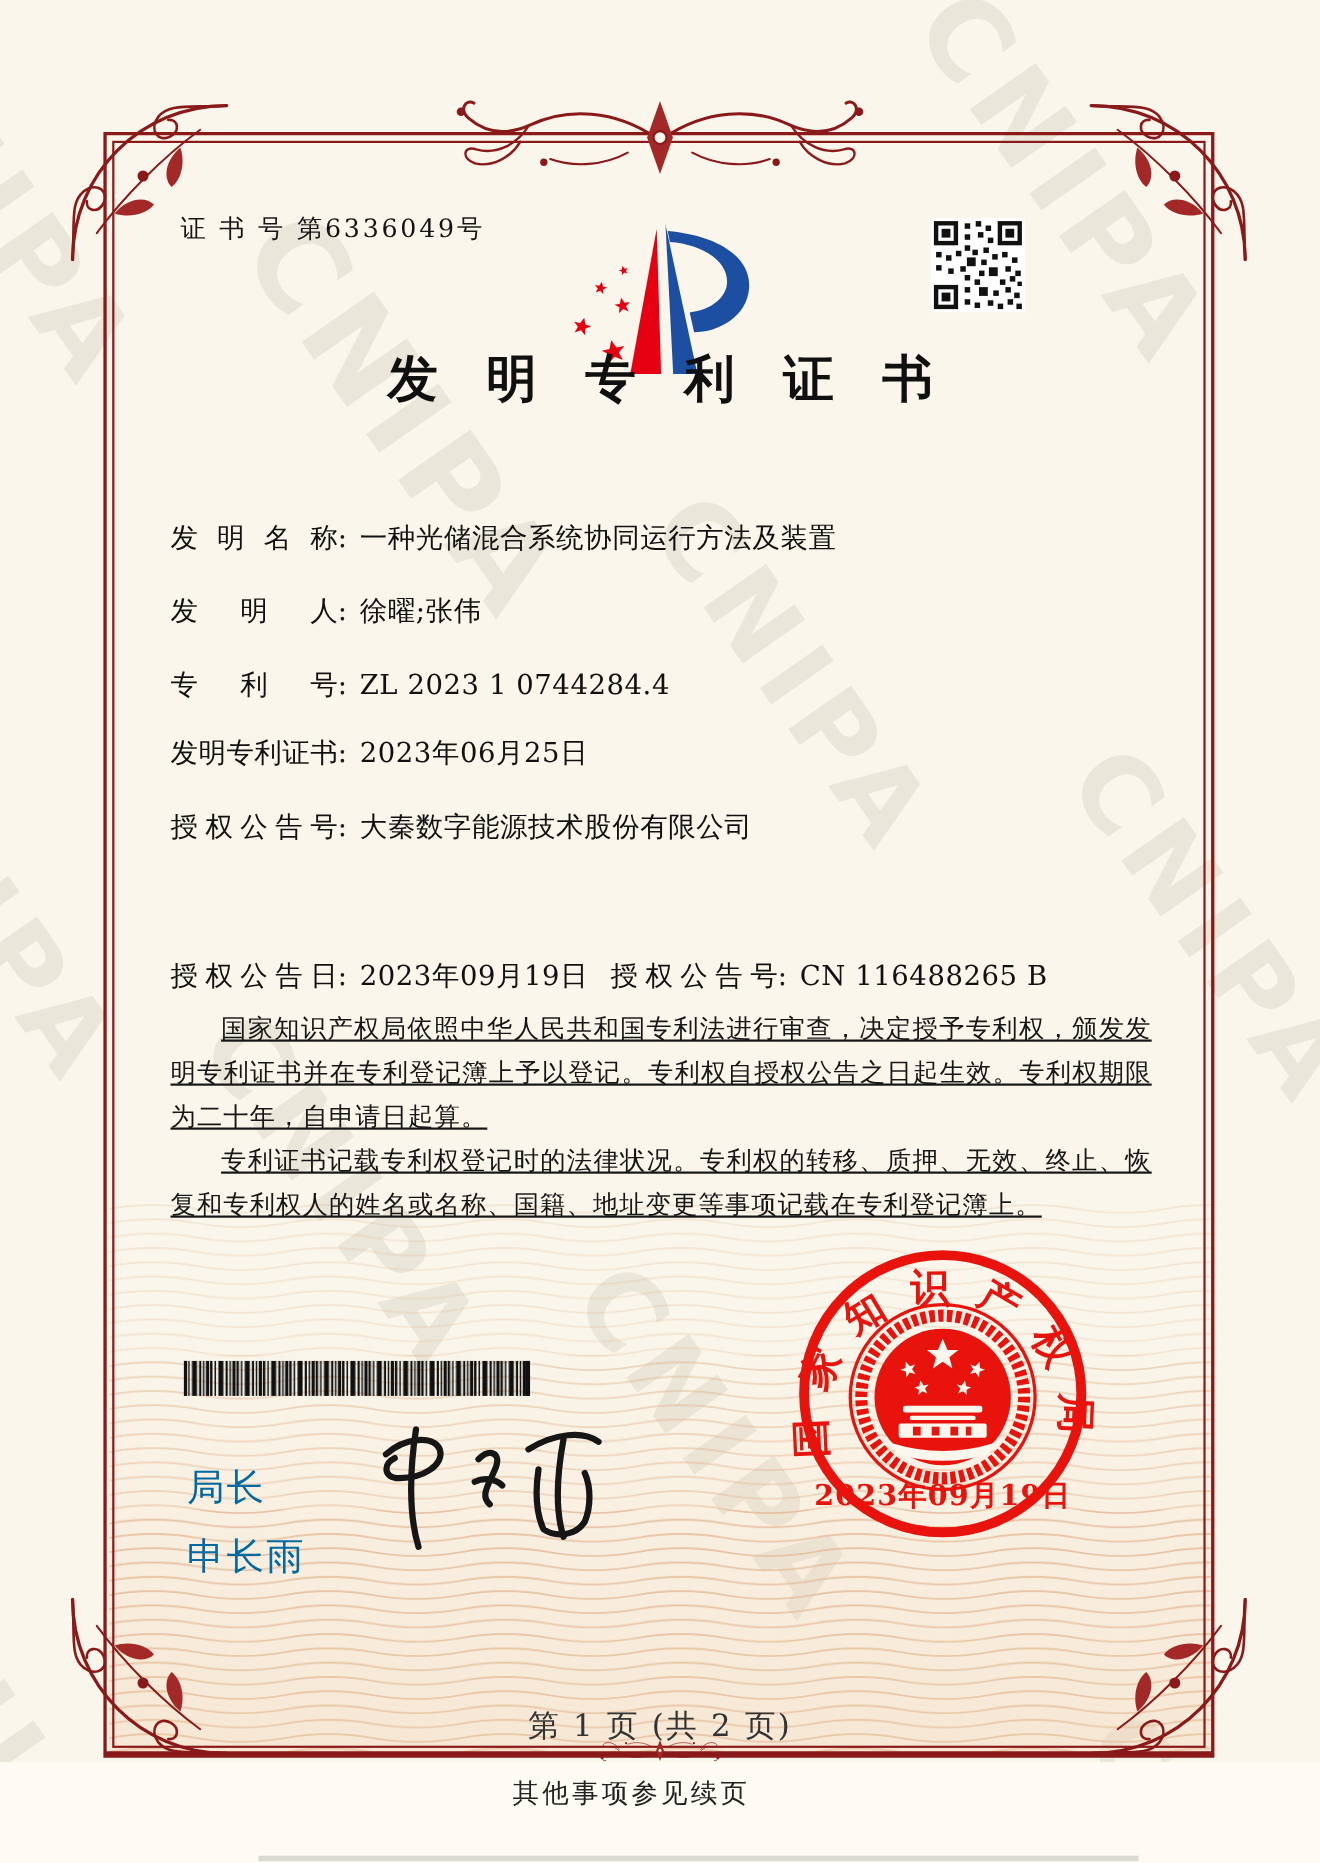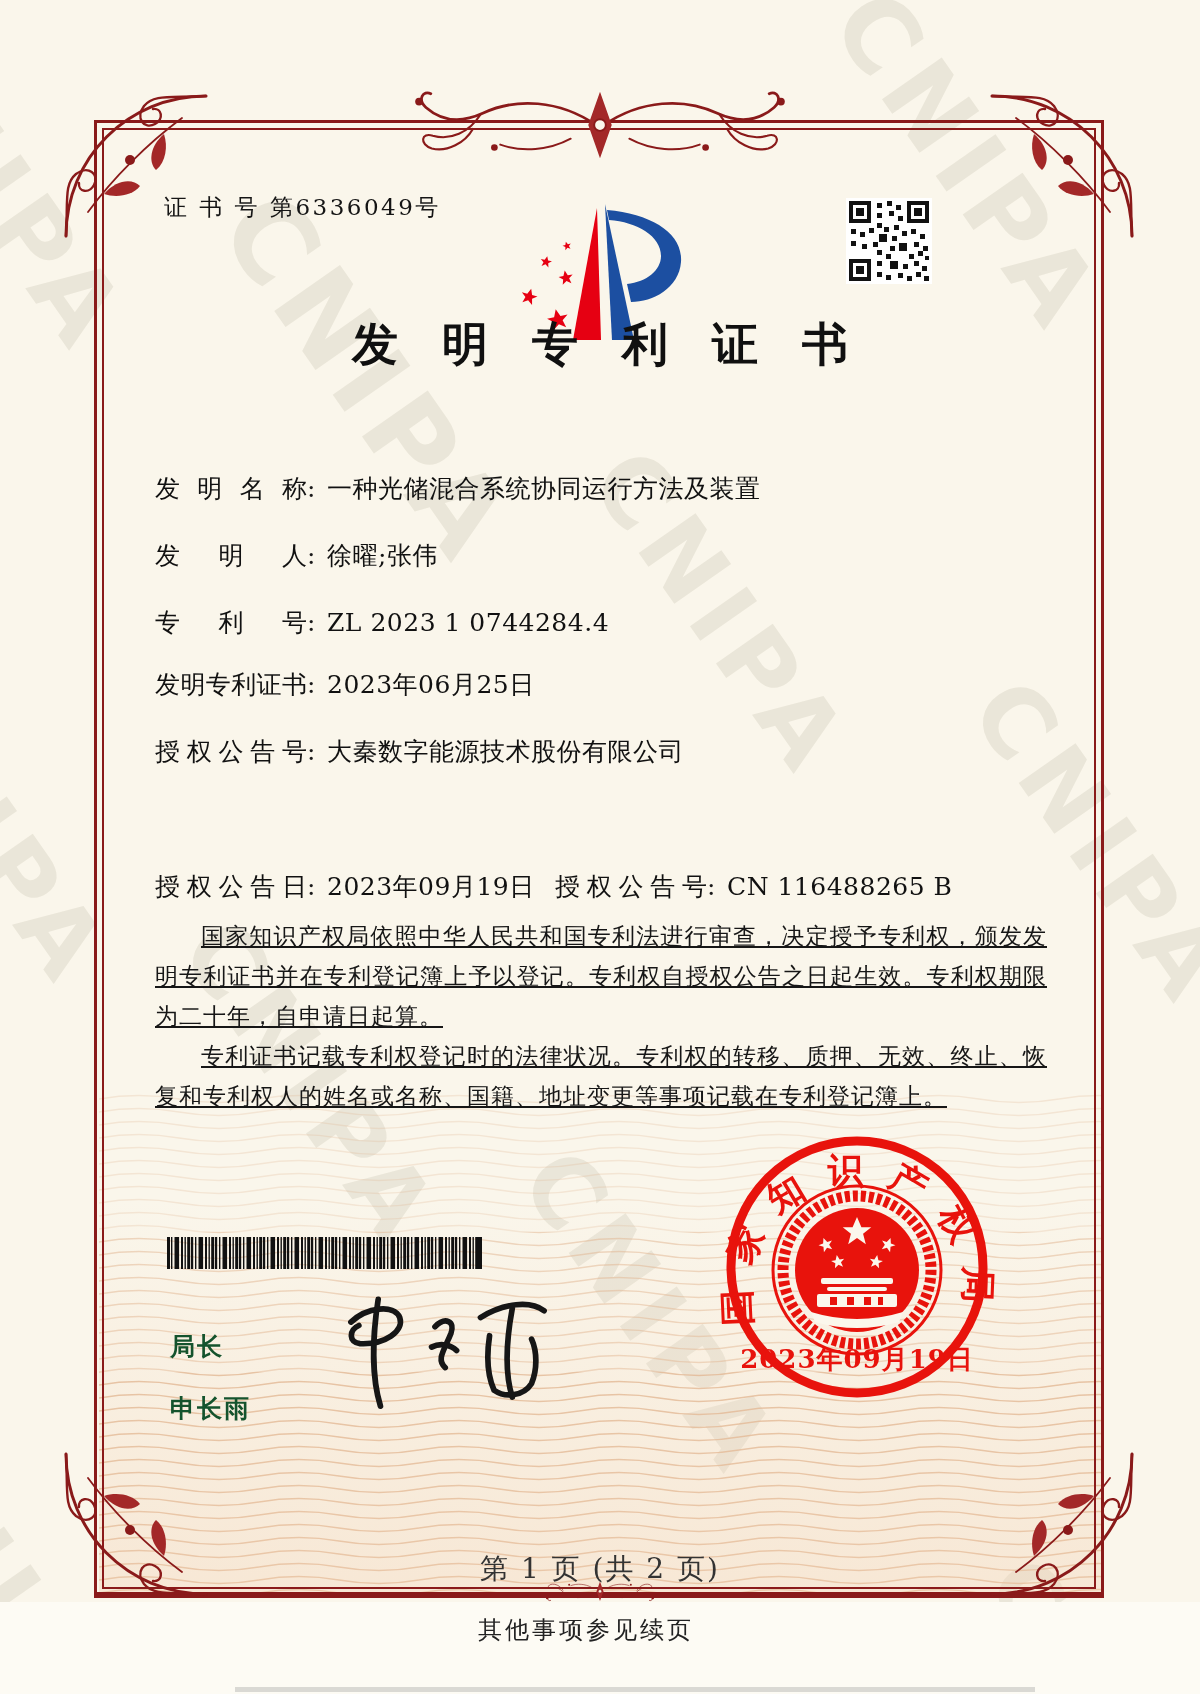--- a/index.html
+++ b/index.html
@@ -34,27 +34,27 @@
   .fvalue{display:inline-block;vertical-align:top;letter-spacing:0.5px;color:#111;}
   .fvalue.wrap{width:588px;}
   .grant-no-group{position:absolute;left:400px;top:0;white-space:nowrap;}
 
   
   .paras{left:155px;top:916px;width:892px;font-size:23px;line-height:40px;
          text-align:justify;color:#161616;}
   .paras p{margin:0;text-indent:2em;letter-spacing:1px;text-decoration:underline;}
 
   
-  .signer{left:170px;font-family:"DejaVu Sans",sans-serif;font-size:25px;
-          font-weight:700;color:#14532d;letter-spacing:2px;}
+  .signer{left:170px;font-family:"DejaVu Sans",sans-serif;font-size:34px;
+          font-weight:400;color:#0369a1;letter-spacing:2px;}
 
   
   .page-ind{left:0;top:1550px;width:1200px;text-align:center;font-size:28px;
             letter-spacing:2px;color:#333;}
-  .cont-note{left:466px;top:1614px;font-size:24px;letter-spacing:3px;color:#222;margin-left:12px;}
+  .cont-note{left:466px;top:1614px;font-size:24px;letter-spacing:3px;color:#222;}
 
   .edge-line{left:235px;top:1687px;width:800px;height:5px;background:#dad9d4;}
 
   .wave-tint{left:99px;top:1200px;width:1002px;height:396px;
              background:linear-gradient(to bottom,rgba(243,211,182,0),rgba(243,211,182,0.42));}
 </style>
 </head>
 <body>
 
 <div id="page">

